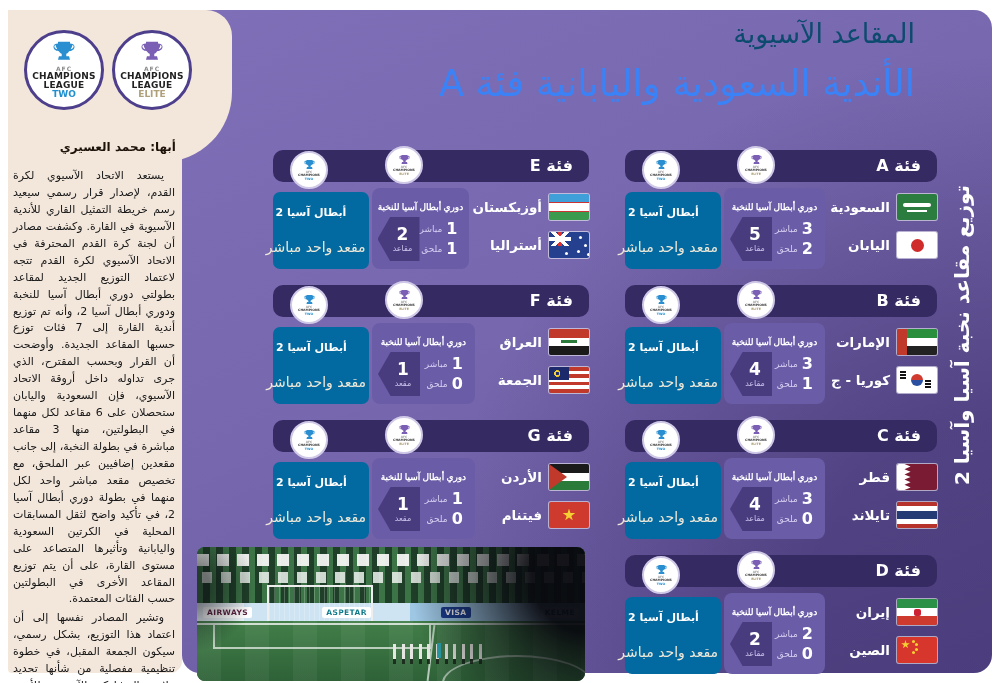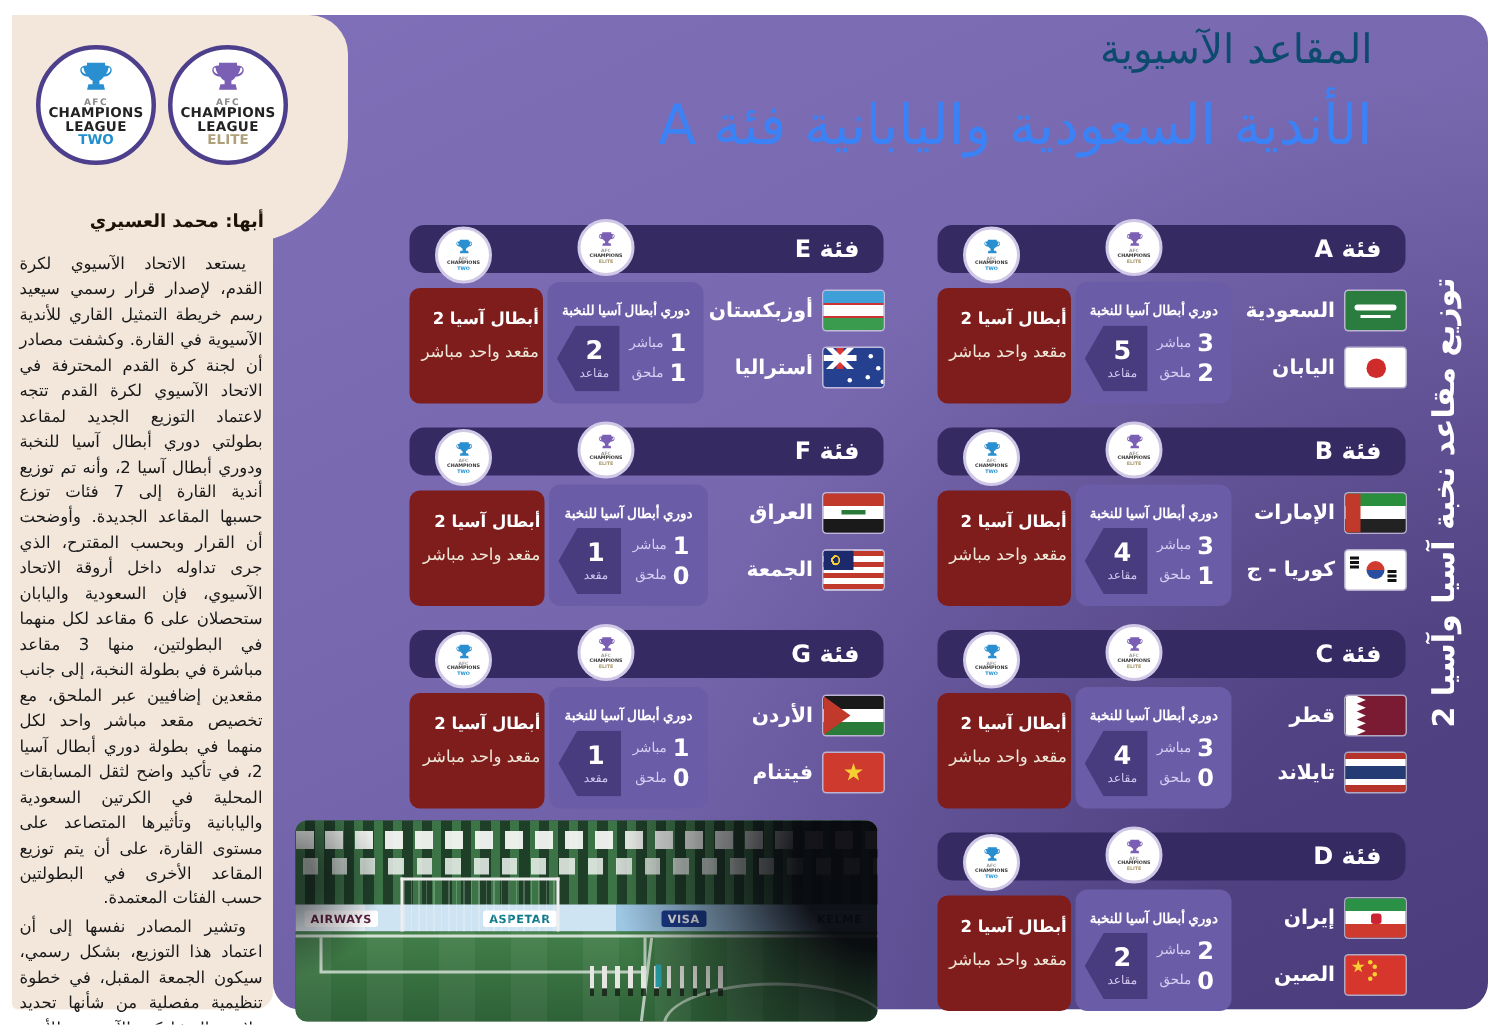--- a/index.html
+++ b/index.html
@@ -93,25 +93,25 @@
   .pent {
     width:42px; height:44px; background:#493c7e;
     clip-path:polygon(0 50%, 30% 0, 100% 0, 100% 100%, 30% 100%);
     display:flex; flex-direction:column; align-items:center; justify-content:center;
     padding-left:8px;
   }
   .pent .pnum { color:#fff; font-size:17px; font-weight:800; line-height:1; }
   .pent .pwrd { color:#cfc5ee; font-size:8px; margin-top:1px; }
   
   .acl2-card {
-    width:96px; min-height:77px; margin-top:4px; background:#7f1d1d; border-radius:7px;
-    padding:14px 3px 6px 3px; text-align:right;
+    width:96px; min-height:77px; margin-top:4px; background:#0369a1; border-radius:7px;
+    padding:14px 3px 6px 3px; text-align:left;
   }
   .acl2-title { color:#fff; font-size:11px; font-weight:800; direction:rtl; white-space:nowrap; }
-  .acl2-seat  { color:#efe9d8; font-size:11px; direction:rtl; margin-top:9px; white-space:nowrap; }
+  .acl2-seat  { color:#efe9d8; font-size:14px; direction:rtl; margin-top:20px; white-space:nowrap; }
   
   .badge {
     position:absolute; width:38px; height:38px; border-radius:50%;
     background:#fff; border:2px solid #cfc8e6; z-index:6;
     display:flex; flex-direction:column; align-items:center; justify-content:center;
     text-align:center; overflow:hidden;
   }
   .badge svg { width:13px; height:12px; }
   .badge .b-afc { font-size:3px; color:#999; font-weight:bold; line-height:1; }
   .badge .b-l  { font-size:3.2px; color:#333; font-weight:bold; line-height:1; }

